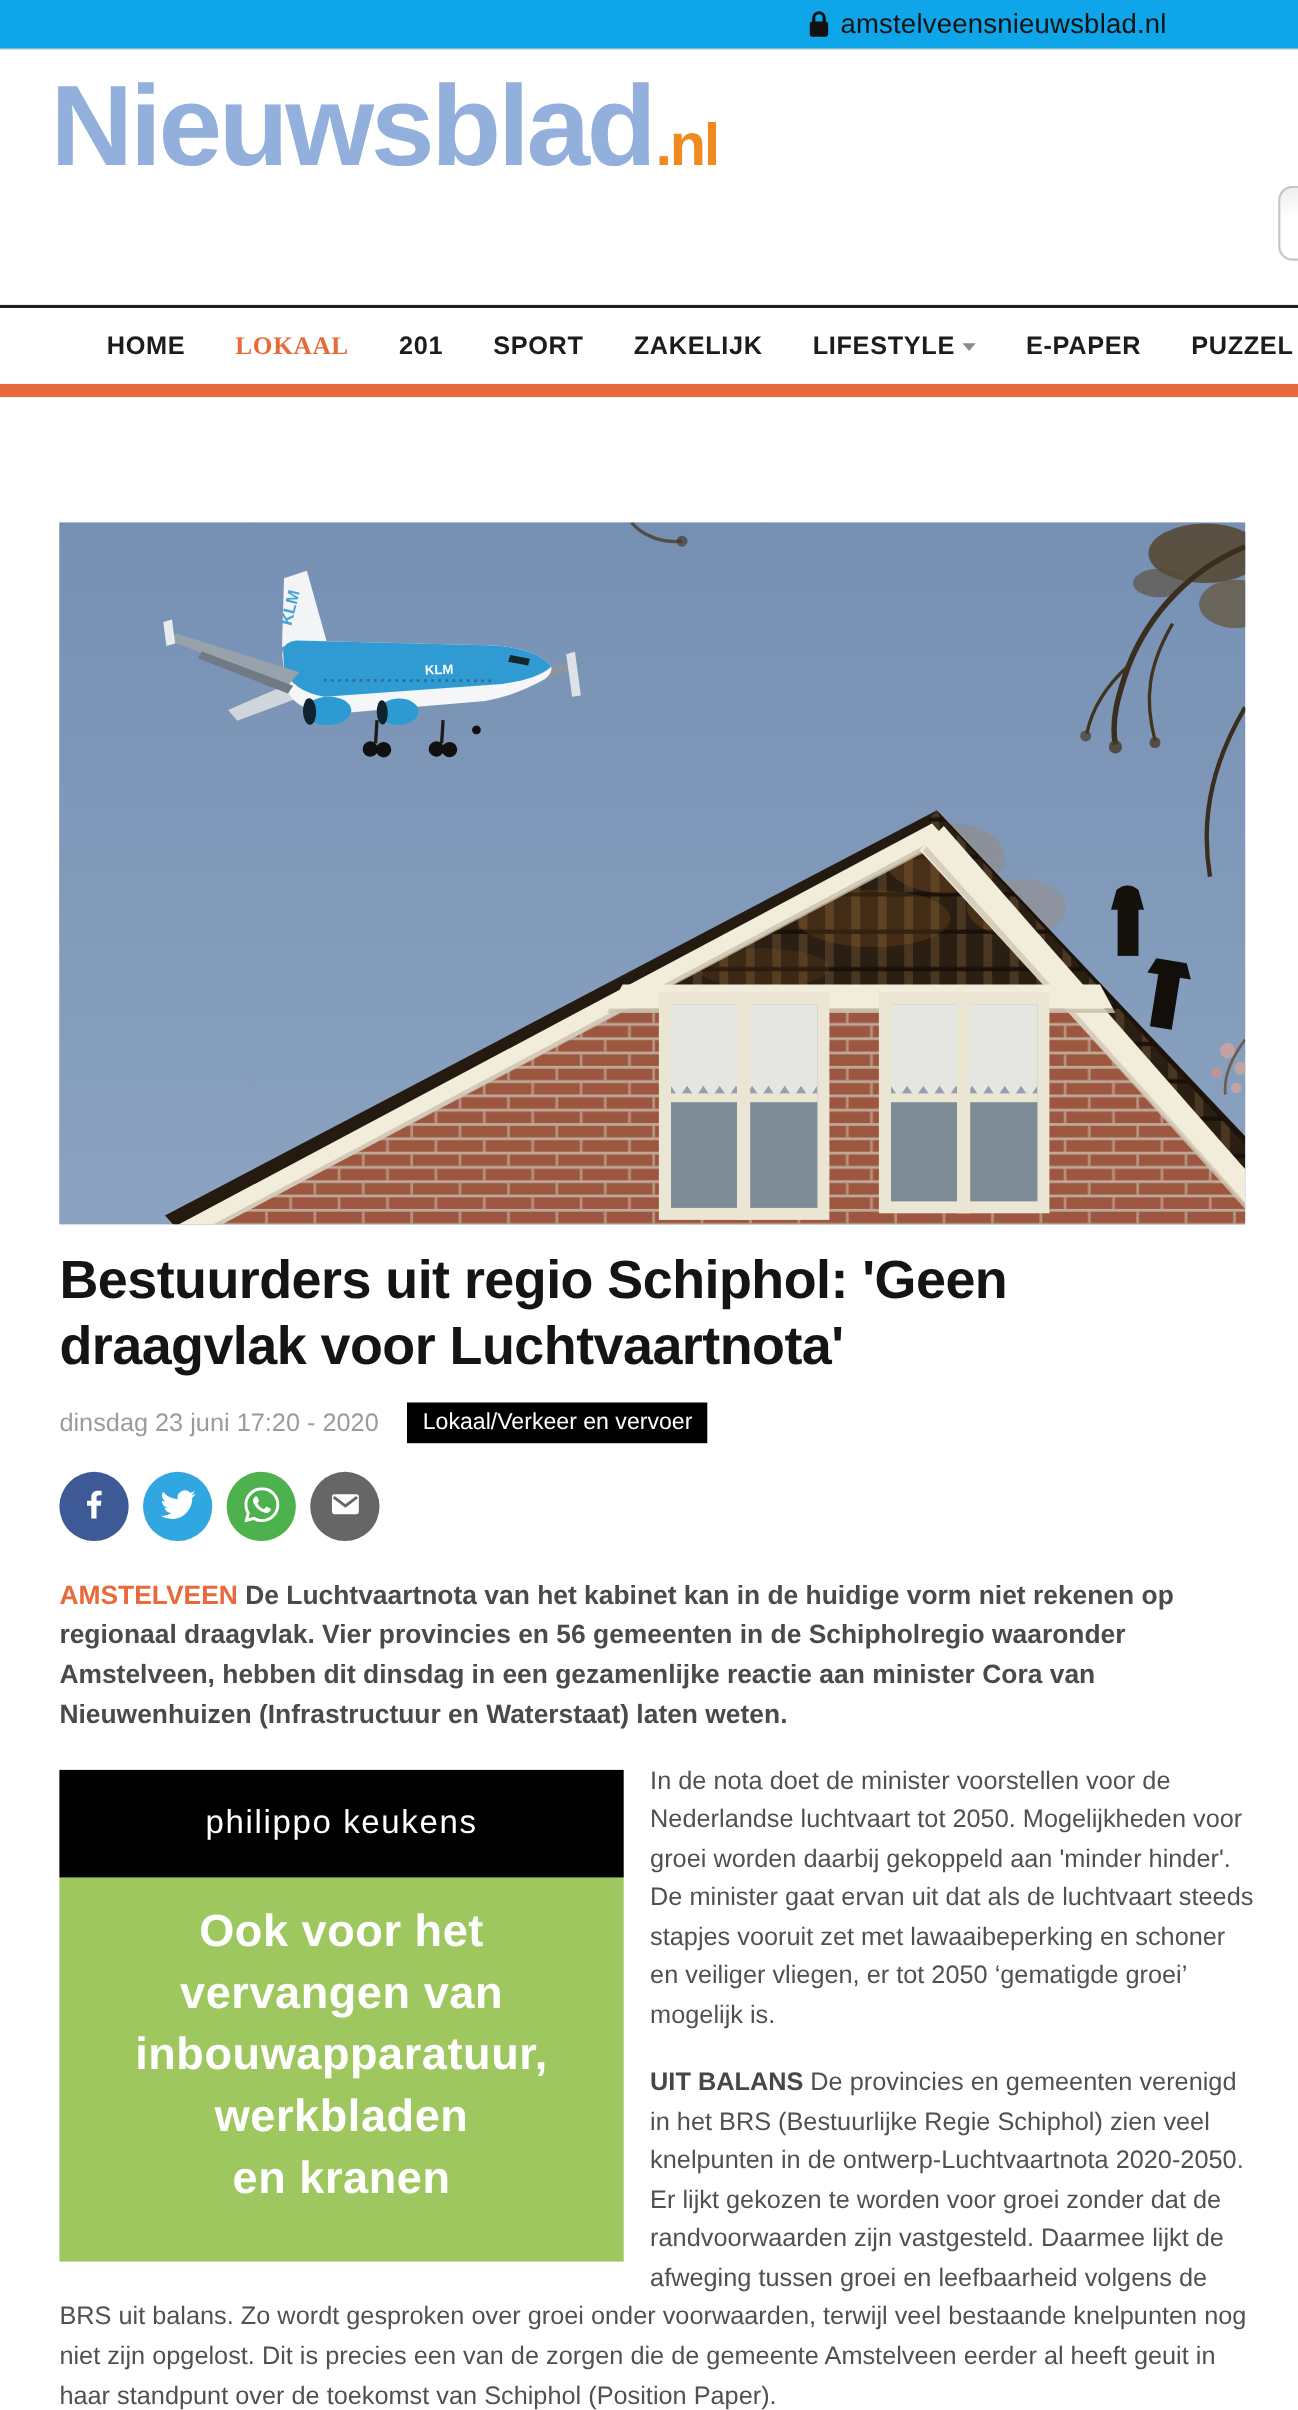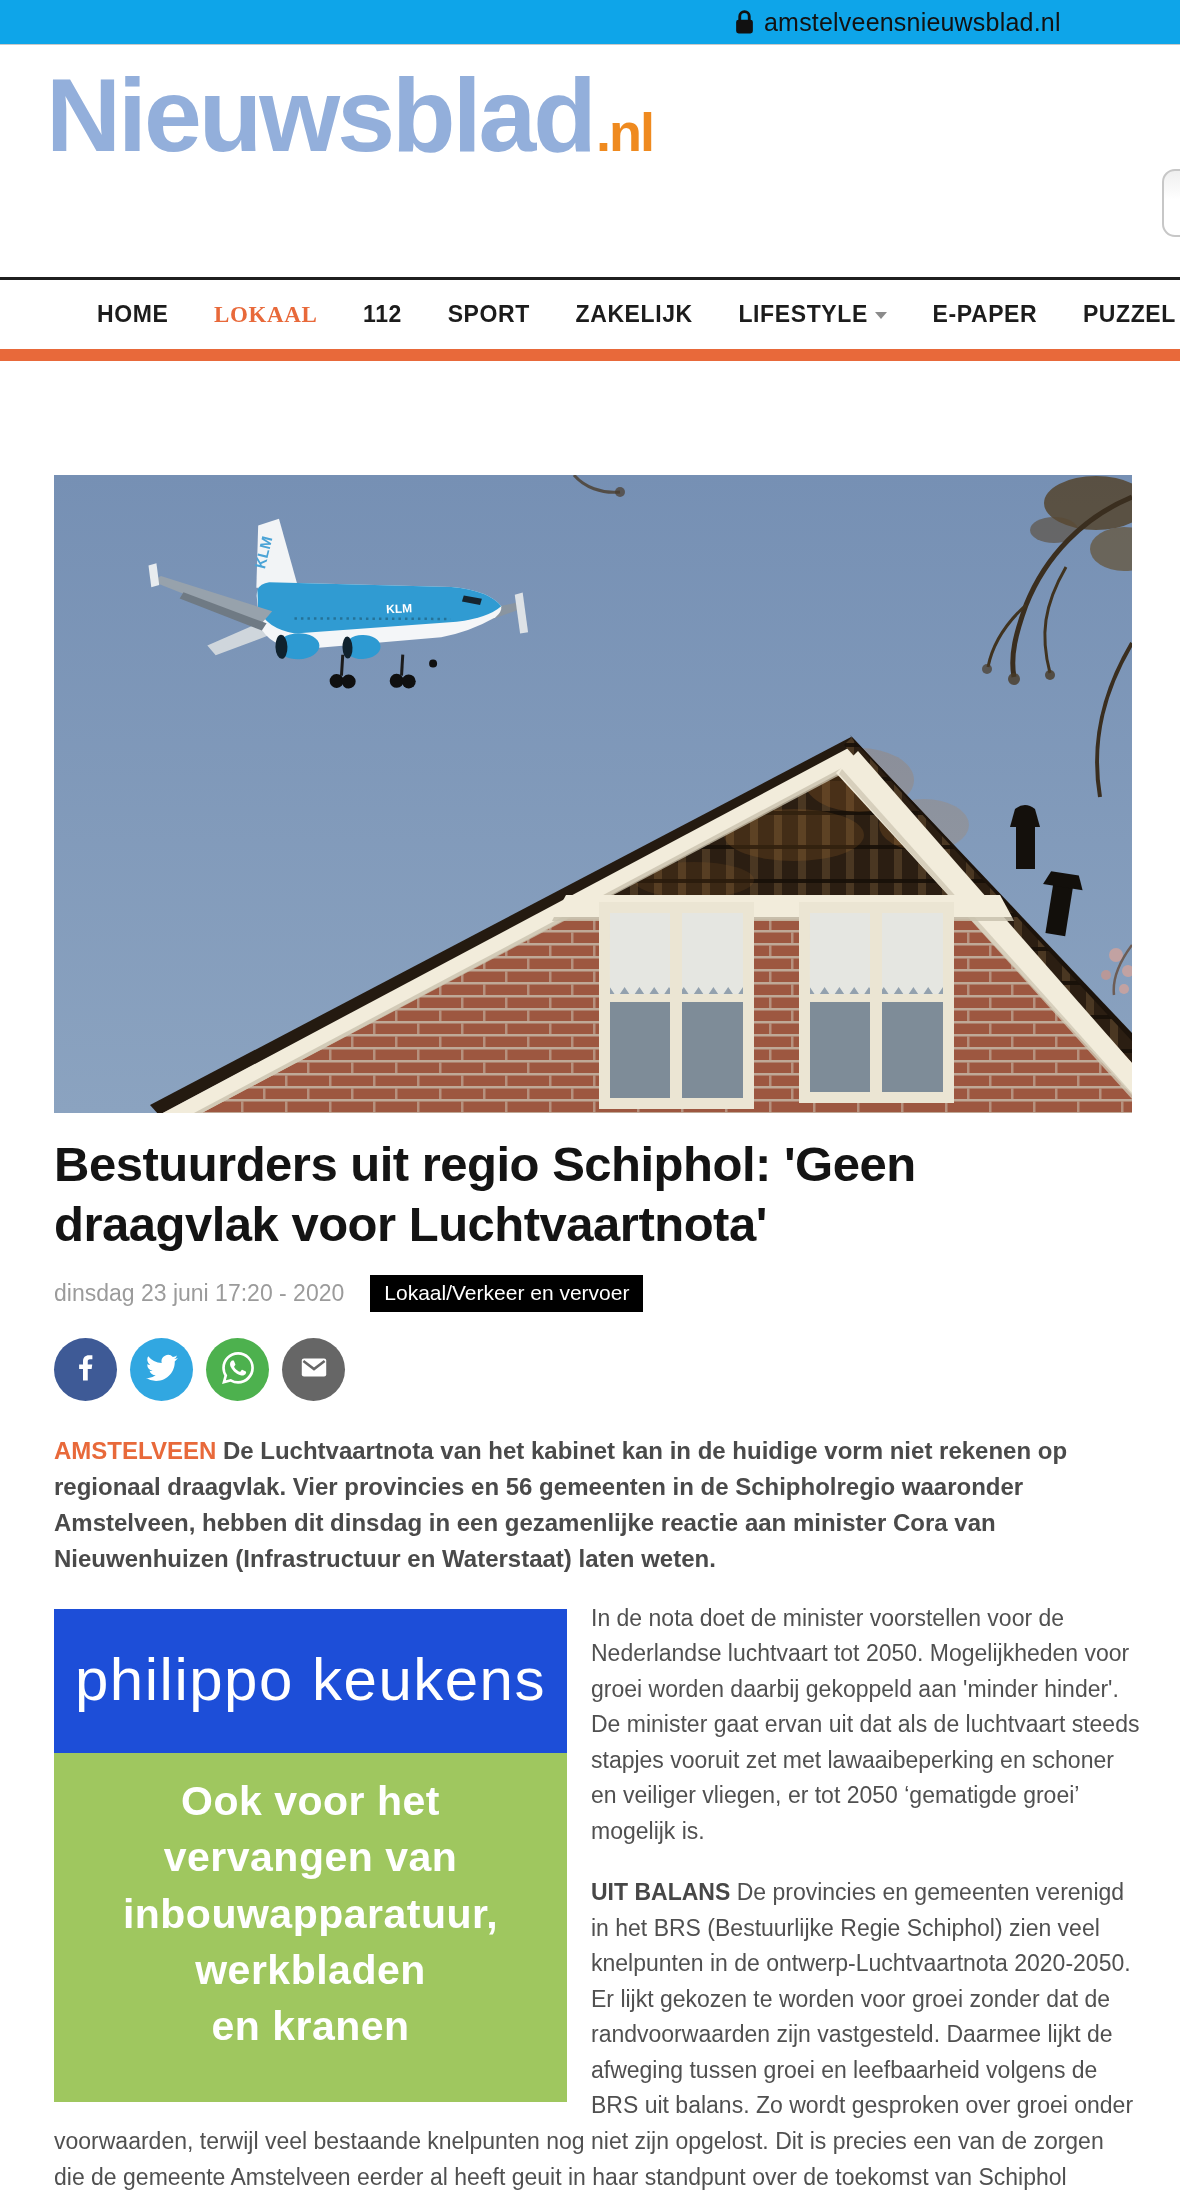--- a/index.html
+++ b/index.html
@@ -54,21 +54,21 @@
   .lead { margin-top:32px; font-size:24px; font-weight:bold; line-height:1.5; color:#4a4a4a; }
   .lead .loc { color:#e8693a; }
 
   .body-text { margin-top:12px; font-size:23px; line-height:1.545; color:#505050; }
   .body-text p { margin:0 0 26px; }
   .body-text .bold-prefix { font-weight:bold; color:#474747; }
   .clearfix::after { content:""; display:block; clear:both; }
 
   
   .ad { float:left; width:513px; margin:8px 24px 20px 0; cursor:pointer; }
-  .ad-top { background:#1d4ed8; color:#fff; text-align:center; font-size:60px;
+  .ad-top { background:#000000; color:#fff; text-align:center; font-size:30px;
             letter-spacing:1.5px; padding:25px 0 27px; font-weight:400; }
   .ad-green { background:#9fc75f; color:#fff; text-align:center; font-weight:bold;
               font-size:41px; line-height:1.37; padding:20px 0 48px; letter-spacing:.5px; }
 </style>
 </head>
 <body>
 
 <div class="page">
 
   <div class="browser-bar">
@@ -86,21 +86,21 @@
   <header class="site-header">
     <div class="logo">
       <div class="logo-l2"><span>Nieuwsblad</span><span class="logo-nl">.nl</span></div>
     </div>
     <div class="searchbox"></div>
   </header>
 
   <nav class="main-nav">
     <a href="#">HOME</a>
     <a href="#" class="active">LOKAAL</a>
-    <a href="#">112</a>
+    <a href="#">201</a>
     <a href="#">SPORT</a>
     <a href="#">ZAKELIJK</a>
     <a href="#"><span>LIFESTYLE</span><span class="caret"></span></a>
     <a href="#">E-PAPER</a>
     <a href="#">PUZZEL</a>
   </nav>
   <div class="orange-bar"></div>
 
   <main class="article">
 

